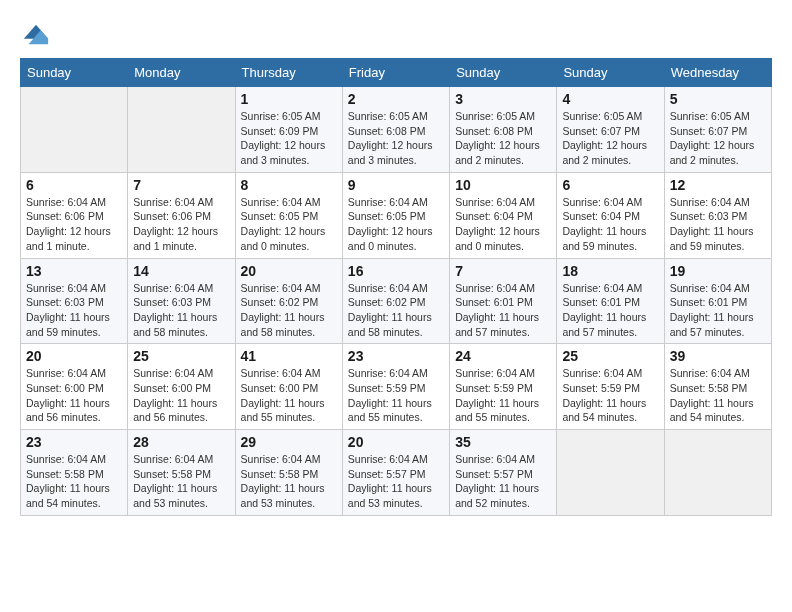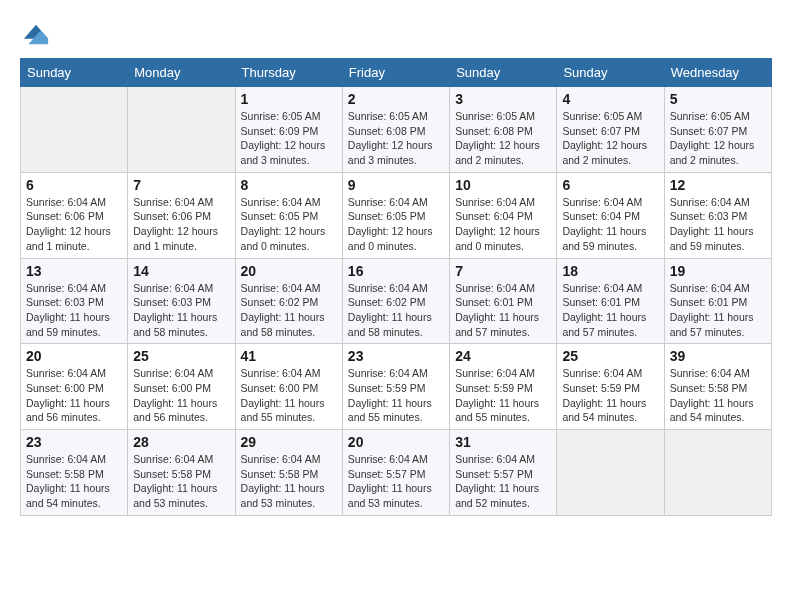--- a/index.html
+++ b/index.html
@@ -251,20 +251,20 @@
         </td>
         <td>
           <span class="day-number">29</span>
           <div class="day-info">Sunrise: 6:04 AM<br>Sunset: 5:58 PM<br>Daylight: 11 hours<br>and 53 minutes.</div>
         </td>
         <td>
           <span class="day-number">20</span>
           <div class="day-info">Sunrise: 6:04 AM<br>Sunset: 5:57 PM<br>Daylight: 11 hours<br>and 53 minutes.</div>
         </td>
         <td>
-          <span class="day-number">31</span>
+          <span class="day-number">35</span>
           <div class="day-info">Sunrise: 6:04 AM<br>Sunset: 5:57 PM<br>Daylight: 11 hours<br>and 52 minutes.</div>
         </td>
         <td class="empty-cell"></td>
         <td class="empty-cell"></td>
       </tr>
     </tbody>
 </table>
 
 </body></html>

